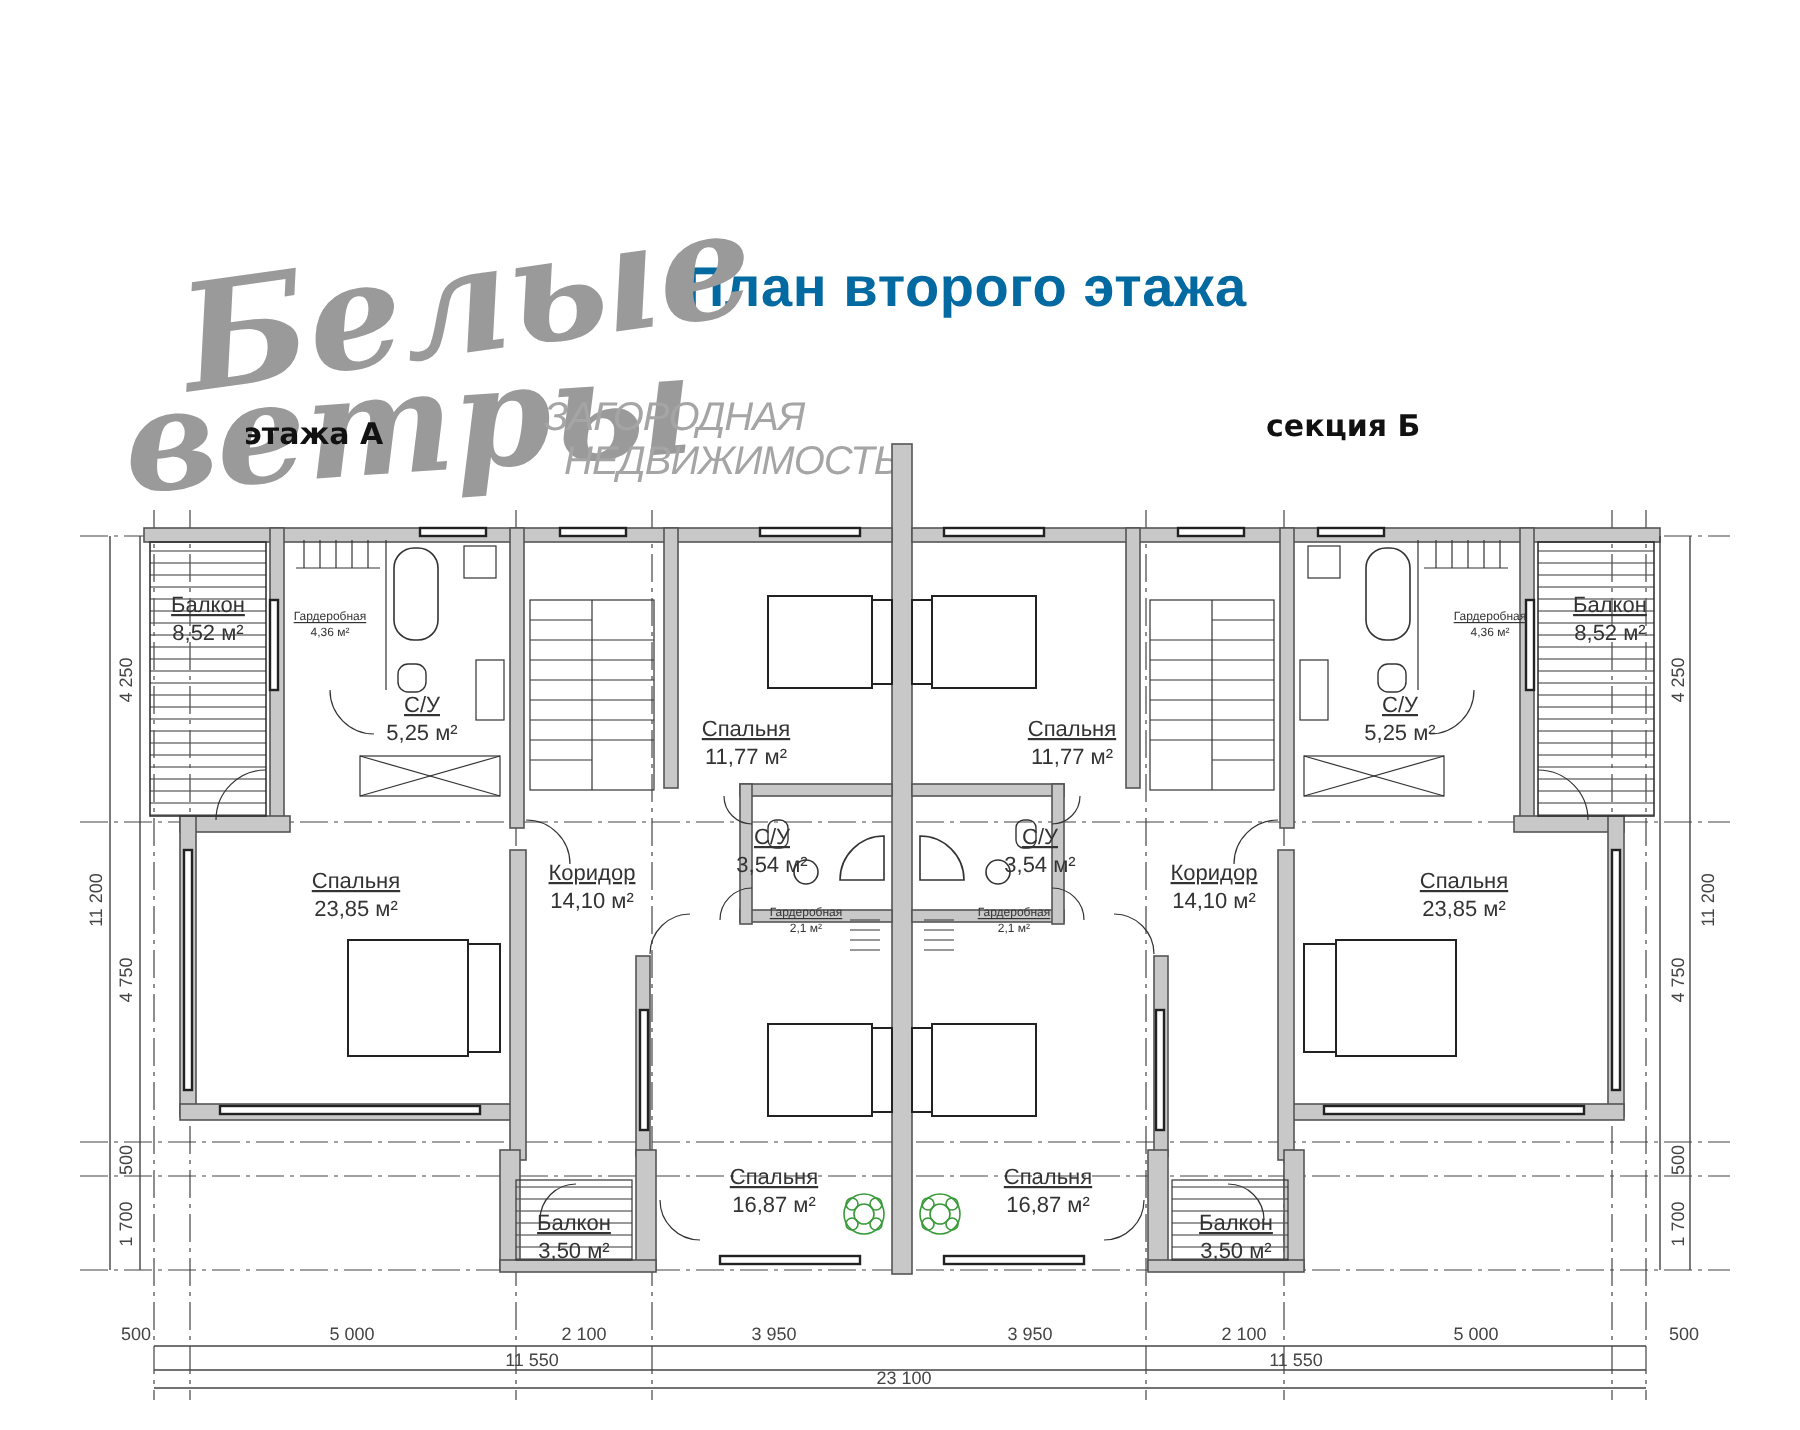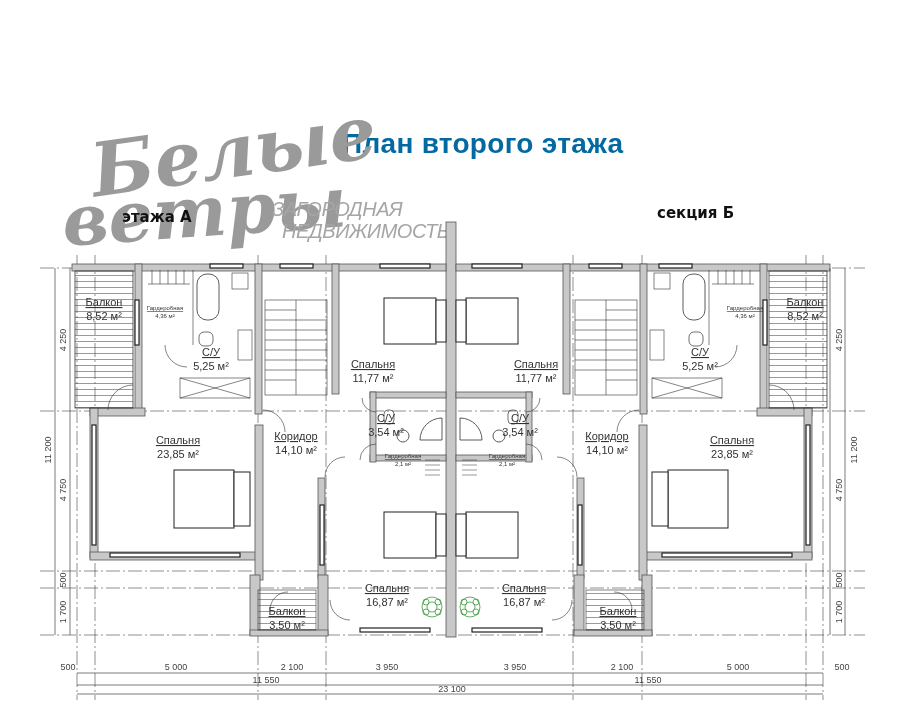--- a/index.html
+++ b/index.html
@@ -20,21 +20,21 @@
 <div class="title">План второго этажа</div>
 
 <div class="logo">
   <span class="logo-script" style="left:30px;top:8px;font-size:74px;transform:rotate(-8deg);">Белые</span>
   <span class="logo-script" style="left:2px;top:70px;font-size:70px;transform:rotate(-4deg);">ветры</span>
   <div class="logo-sub" style="top:98px;">ЗАГОРОДНАЯ</div>
   <div class="logo-sub" style="top:120px;margin-left:10px;">НЕДВИЖИМОСТЬ</div>
 </div>
 
 <div class="section-label" style="left:122px;top:208px;">этажа А</div>
-<div class="section-label" style="left:657px;top:204px;">секция Б</div>
+<div class="section-label" style="left:633px;top:204px;">секция Б</div>
 
 <svg width="900" height="715" viewBox="0 0 900 715">
   <defs>
     <pattern id="balc" width="10" height="6" patternUnits="userSpaceOnUse">
       <line x1="0" y1="5.5" x2="10" y2="5.5" stroke="#555" stroke-width="0.6"></line>
     </pattern>
   </defs>
 
   <g stroke="#444" stroke-width="0.6" stroke-dasharray="14 3 2 3" fill="none">
     <line x1="40" y1="268" x2="865" y2="268"></line>

